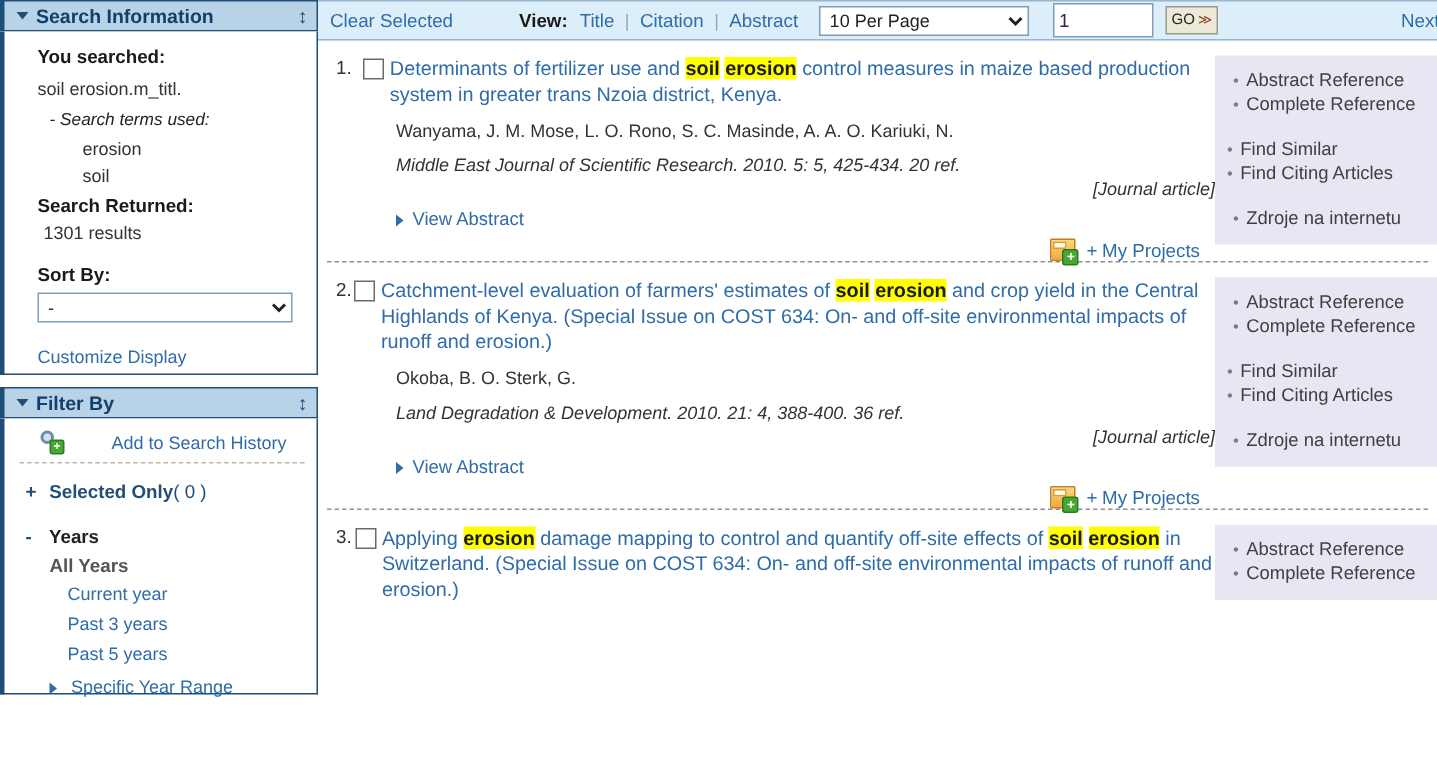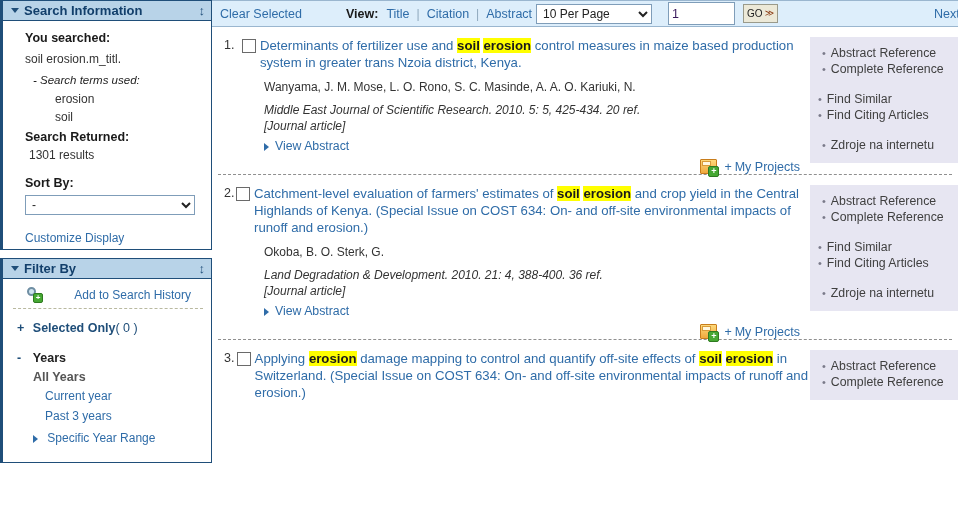--- a/index.html
+++ b/index.html
@@ -161,21 +161,21 @@
     cursor: pointer;
   }
   .res-title {
     color: #2f6ca8; font-size: 13.2px; line-height: 17px;
     cursor: pointer; text-decoration: none;
   }
   .hl { background: #ffff00; color: #1a1a1a; font-weight: bold; }
   .res-meta { padding-left: 40px; }
   .authors { color: #333; font-size: 12px; margin-top: 9px; }
   .source { color: #333; font-size: 12px; font-style: italic; margin-top: 9px; }
-  .doctype { color: #333; font-size: 12px; font-style: italic; margin-top: 2px; }
+  .doctype { color: #333; font-size: 12px; font-style: italic; margin-top: 2px; text-align: right; }
   .view-abs { margin-top: 6px; color: #2f6ca8; font-size: 12.3px; cursor: pointer; }
   .myproj-row {
     display: flex; justify-content: flex-end;
     padding-right: 10px; margin-top: 6px;
     align-items: center;
   }
   .myproj-icon {
     position: relative; width: 15px; height: 13px;
     background: linear-gradient(#fdd97a, #f0a93e);
     border: 1px solid #c87d1c;
@@ -286,39 +286,42 @@
           <span class="plusminus">-</span>
           <span style="margin-left:8px">Years</span>
         </div>
         <div class="all-years">All Years</div>
         <div class="yr-item">
           <a class="muted-link">Current year</a>
         </div>
         <div class="yr-item">
           <a class="muted-link">Past 3 years</a>
         </div>
+        <div class="yr-item">
+          <a class="muted-link">Past 5 years</a>
+        </div>
         <div class="spec-range">
           <span class="tri-right"></span>
           <a class="muted-link">Specific Year Range</a>
         </div>
       </div>
     </div>
   </div>
 
   <div id="main">
 
     <div id="toolbar">
       <a class="tb-link">Clear Selected</a>
       <span class="view-lbl">View:</span>
       <a class="tb-link">Title</a>
       <span class="vsep">|</span>
       <a class="tb-link">Citation</a>
       <span class="vsep">|</span>
       <a class="tb-link">Abstract</a>
-      <select class="winsel" style="width:116px;margin-left:4px">
+      <select class="winsel" style="width:140px;margin-left:14px">
         <option>10 Per Page</option>
       </select>
       <input class="pgnum" type="text" value="1" style="">
       <span class="gobtn">
         <span>GO</span>
         <span class="arrows">≫</span>
       </span>
       <span class="next-link">Next</span>
     </div>
 

